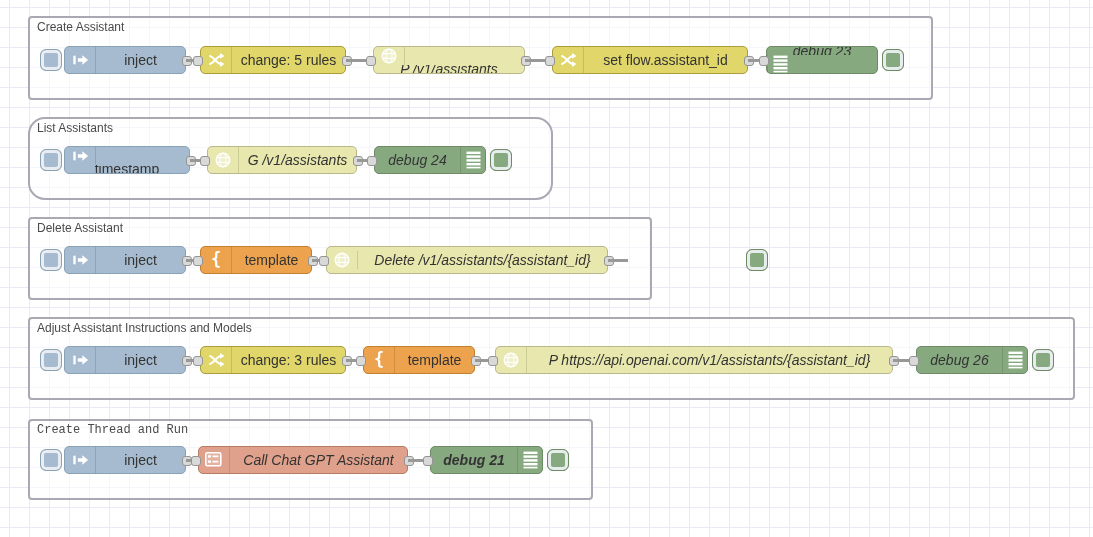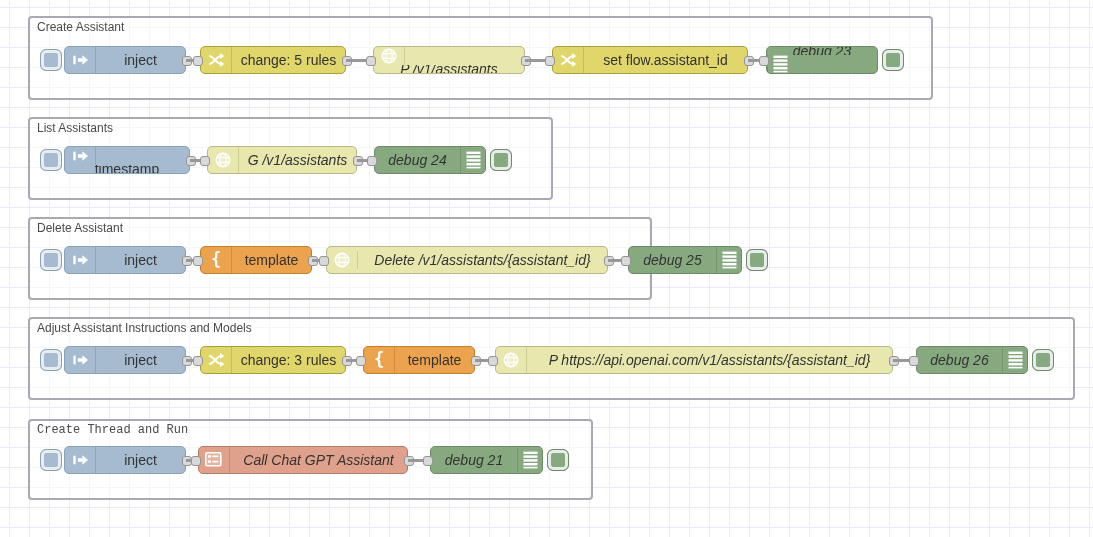--- a/index.html
+++ b/index.html
@@ -119,21 +119,21 @@
           <rect x="0.5" y="0.6" width="14" height="2.4" fill="#fff"></rect>
           <rect x="0.5" y="4.4" width="14" height="2.4" fill="#fff"></rect>
           <rect x="0.5" y="8.2" width="14" height="2.4" fill="#fff"></rect>
           <rect x="0.5" y="12" width="14" height="2.4" fill="#fff"></rect>
           <rect x="0.5" y="15.8" width="14" height="1.6" fill="#fff"></rect>
         </svg>
       </div>
       <div class="port in"></div>
     </div>
     <div class="nbtn" style="left: 882px; top: 49px; background: rgb(135, 169, 128); border-color: rgb(110, 138, 102);"></div>
-    <div class="group" style="left: 28px; top: 117px; width: 525px; height: 83px;">
+    <div class="group" style="left: 28px; top: 117px; width: 525px; height: 83px; border-radius: 17px;">
       <div class="group-title">List Assistants</div>
     </div>
     <div class="node" style="left: 64px; top: 146px; width: 126px; background: rgb(166, 187, 207); border-color: rgb(138, 162, 181); flex-direction: column;">
       <div class="icon-box">
         <svg width="18" height="18" viewBox="0 0 20 20">
           <rect x="2.6" y="5.2" width="2.6" height="9.6" fill="#fff"></rect>
           <path d="M7.6 8.1h5V4.6L19 10l-6.4 5.4v-3.5h-5z" fill="#fff"></path>
         </svg>
       </div>
       <div class="node-label">timestamp</div>
@@ -198,33 +198,20 @@
           <circle cx="10" cy="10" r="7.6" fill="rgba(255,255,255,0.35)" stroke="rgba(255,255,255,0.95)" stroke-width="1.6"></circle>
           <ellipse cx="10" cy="10" rx="3.4" ry="7.6" fill="none" stroke="rgba(255,255,255,0.9)" stroke-width="1.2"></ellipse>
           <path d="M2.7 7.4h14.6M2.7 12.6h14.6" stroke="rgba(255,255,255,0.9)" stroke-width="1.2" fill="none"></path>
         </svg>
       </div>
       <div class="node-label italic">Delete /v1/assistants/{assistant_id}</div>
       <div class="port in"></div>
       <div class="port out"></div>
     </div>
     <div class="wire" style="left: 608px; top: 258.5px; width: 20px;"></div>
-    <div class="node" style="left: 628px; top: 246px; width: 114px; background: rgb(135, 169, 128); border-color: rgb(110, 138, 102);">
-      <div class="node-label italic">debug 25</div>
-      <div class="icon-box right-side">
-        <svg width="15" height="18" viewBox="0 0 15 18">
-          <rect x="0.5" y="0.6" width="14" height="2.4" fill="#fff"></rect>
-          <rect x="0.5" y="4.4" width="14" height="2.4" fill="#fff"></rect>
-          <rect x="0.5" y="8.2" width="14" height="2.4" fill="#fff"></rect>
-          <rect x="0.5" y="12" width="14" height="2.4" fill="#fff"></rect>
-          <rect x="0.5" y="15.8" width="14" height="1.6" fill="#fff"></rect>
-        </svg>
-      </div>
-      <div class="port in"></div>
-    </div>
     <div class="nbtn" style="left: 746px; top: 249px; background: rgb(135, 169, 128); border-color: rgb(110, 138, 102);"></div>
     <div class="group" style="left: 28px; top: 317px; width: 1047px; height: 83px;">
       <div class="group-title">Adjust Assistant Instructions and Models</div>
     </div>
     <div class="node" style="left: 64px; top: 346px; width: 122px; background: rgb(166, 187, 207); border-color: rgb(138, 162, 181);">
       <div class="icon-box">
         <svg width="18" height="18" viewBox="0 0 20 20">
           <rect x="2.6" y="5.2" width="2.6" height="9.6" fill="#fff"></rect>
           <path d="M7.6 8.1h5V4.6L19 10l-6.4 5.4v-3.5h-5z" fill="#fff"></path>
         </svg>
@@ -306,21 +293,21 @@
           <rect x="4" y="4.2" width="3" height="2.4" fill="#fff"></rect>
           <rect x="4" y="9.4" width="3" height="2.4" fill="#fff"></rect>
           <path d="M8.4 5.4h6M8.4 10.6h6" stroke="#fff" stroke-width="1.6"></path>
         </svg>
       </div>
       <div class="node-label italic">Call Chat GPT Assistant</div>
       <div class="port in"></div>
       <div class="port out"></div>
     </div>
     <div class="wire" style="left: 408px; top: 458.5px; width: 22px;"></div>
-    <div class="node" style="left: 430px; top: 446px; width: 113px; background: rgb(135, 169, 128); border-color: rgb(110, 138, 102);">
+    <div class="node" style="left: 430px; top: 446px; width: 113px; background: rgb(135, 169, 128); border-color: rgb(110, 138, 102); font-weight: bold;">
       <div class="node-label italic">debug 21</div>
       <div class="icon-box right-side">
         <svg width="15" height="18" viewBox="0 0 15 18">
           <rect x="0.5" y="0.6" width="14" height="2.4" fill="#fff"></rect>
           <rect x="0.5" y="4.4" width="14" height="2.4" fill="#fff"></rect>
           <rect x="0.5" y="8.2" width="14" height="2.4" fill="#fff"></rect>
           <rect x="0.5" y="12" width="14" height="2.4" fill="#fff"></rect>
           <rect x="0.5" y="15.8" width="14" height="1.6" fill="#fff"></rect>
         </svg>
       </div>

